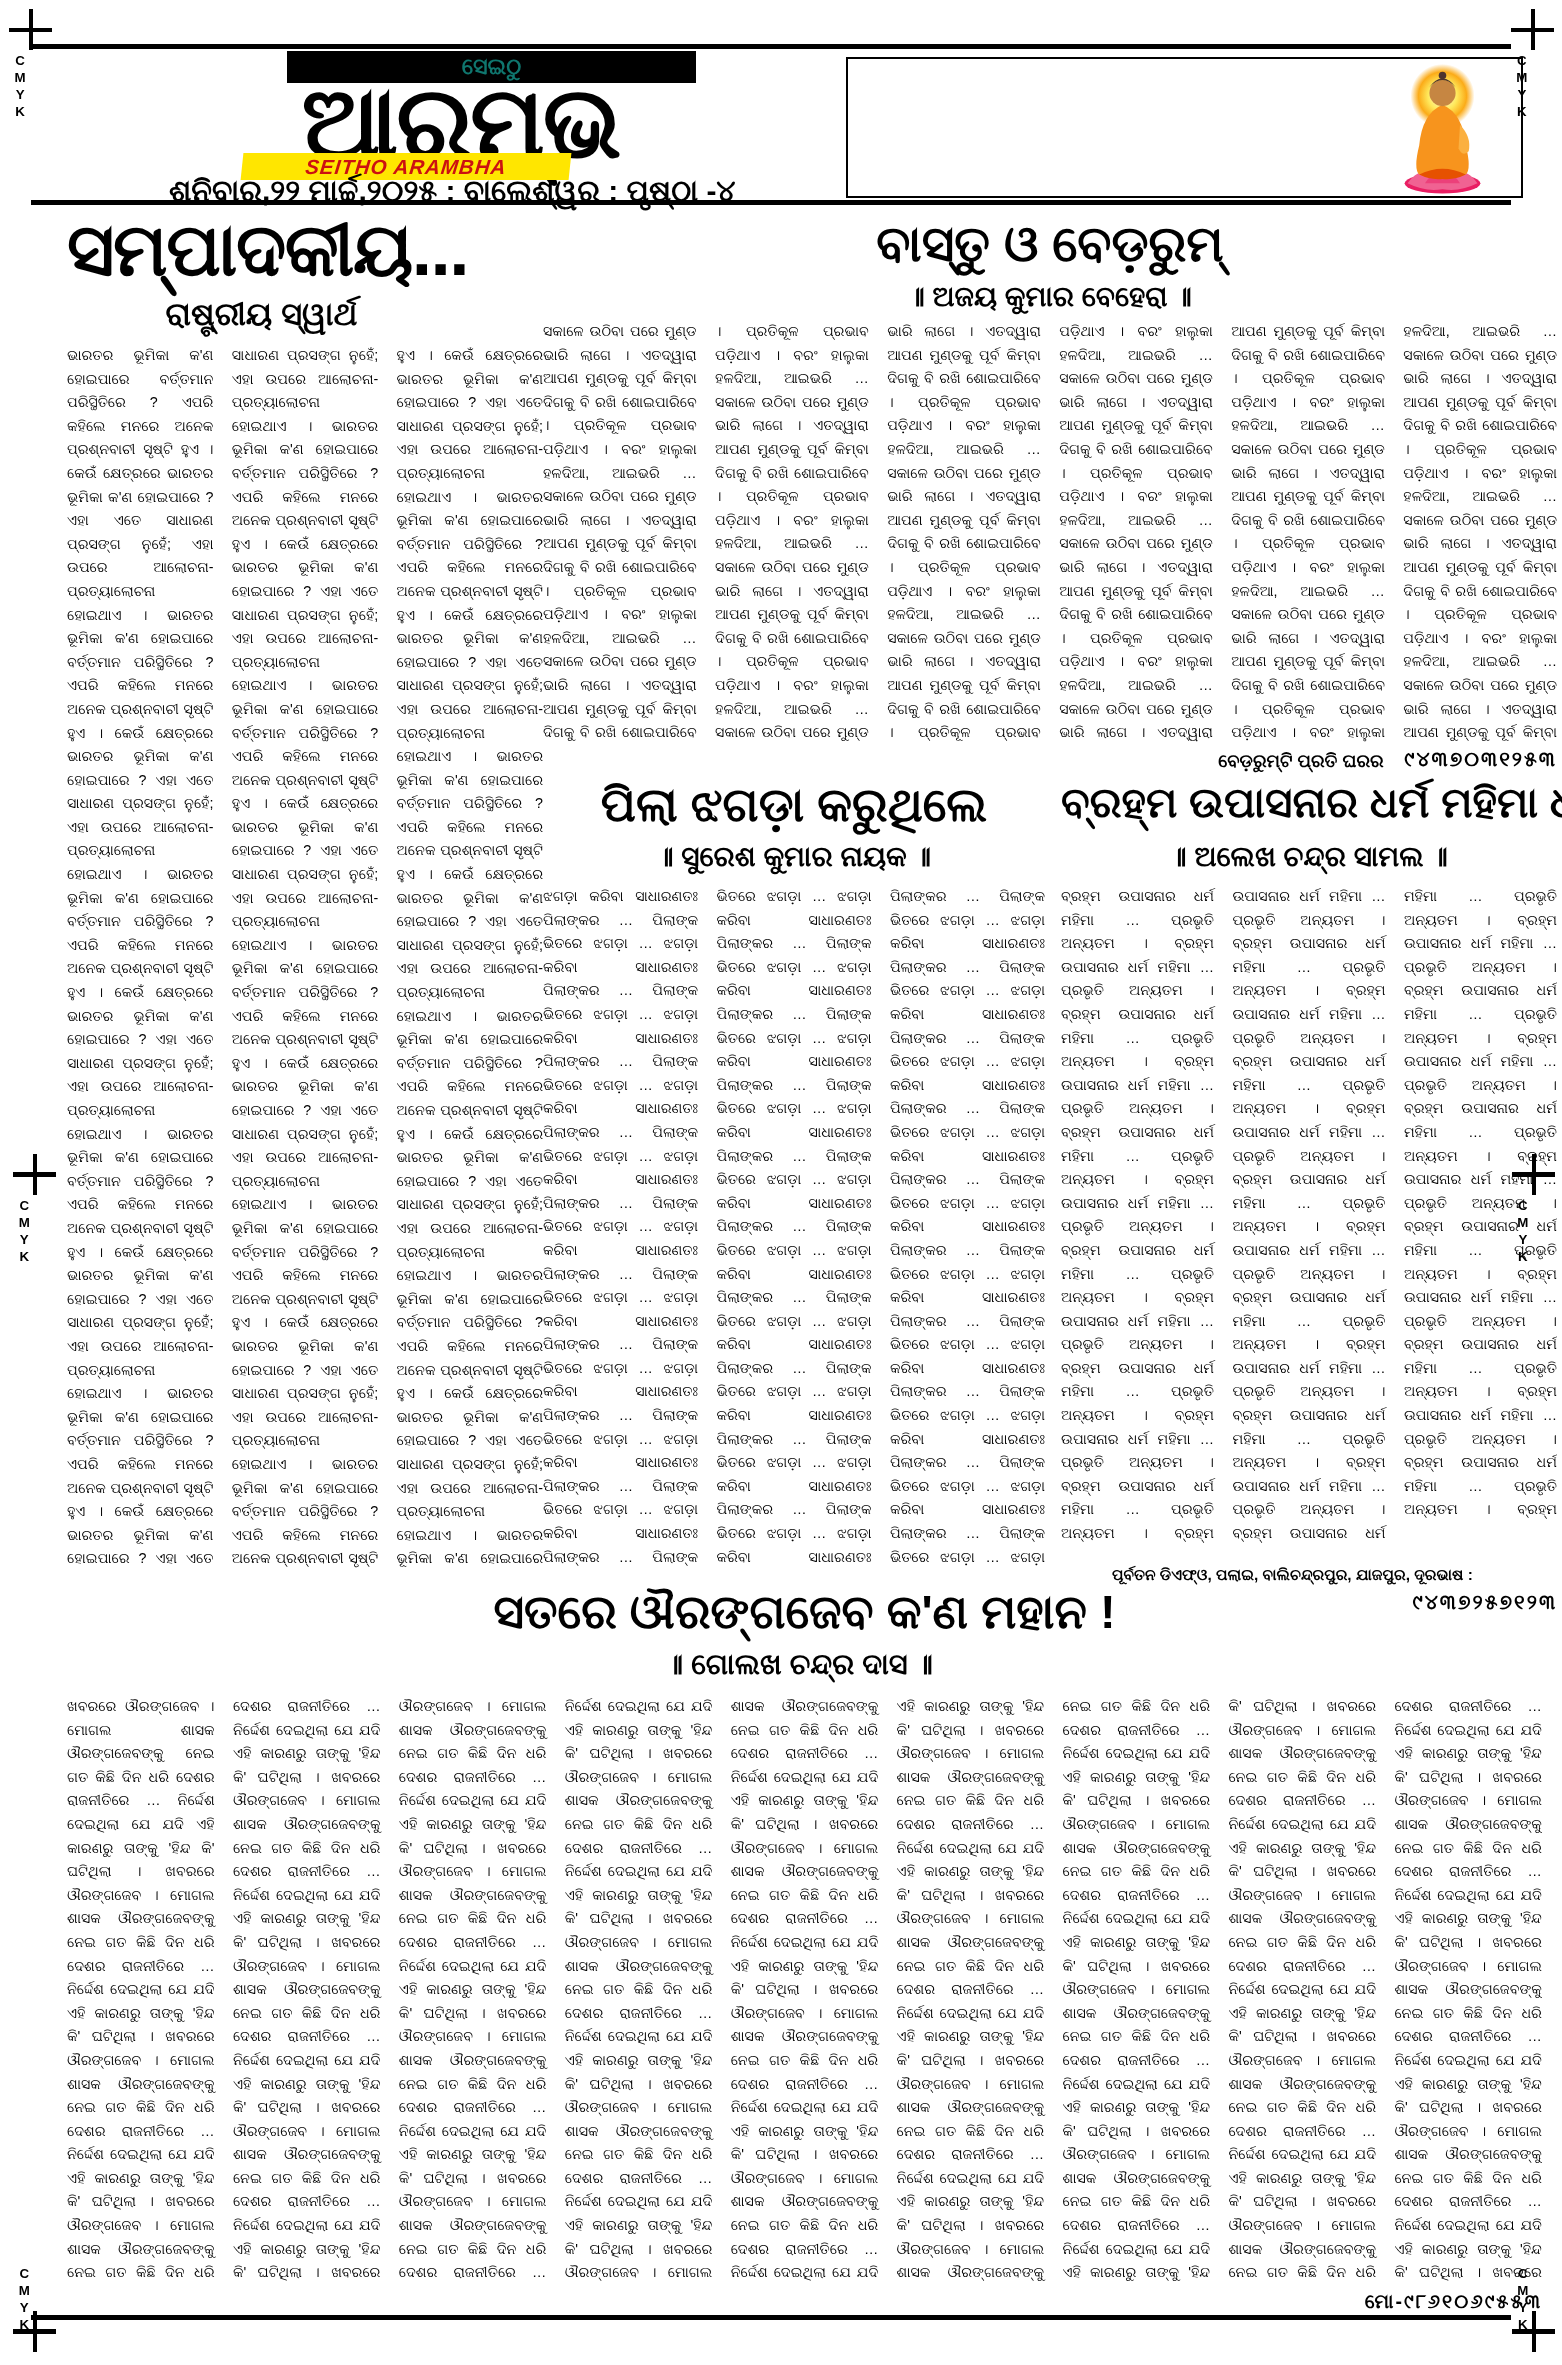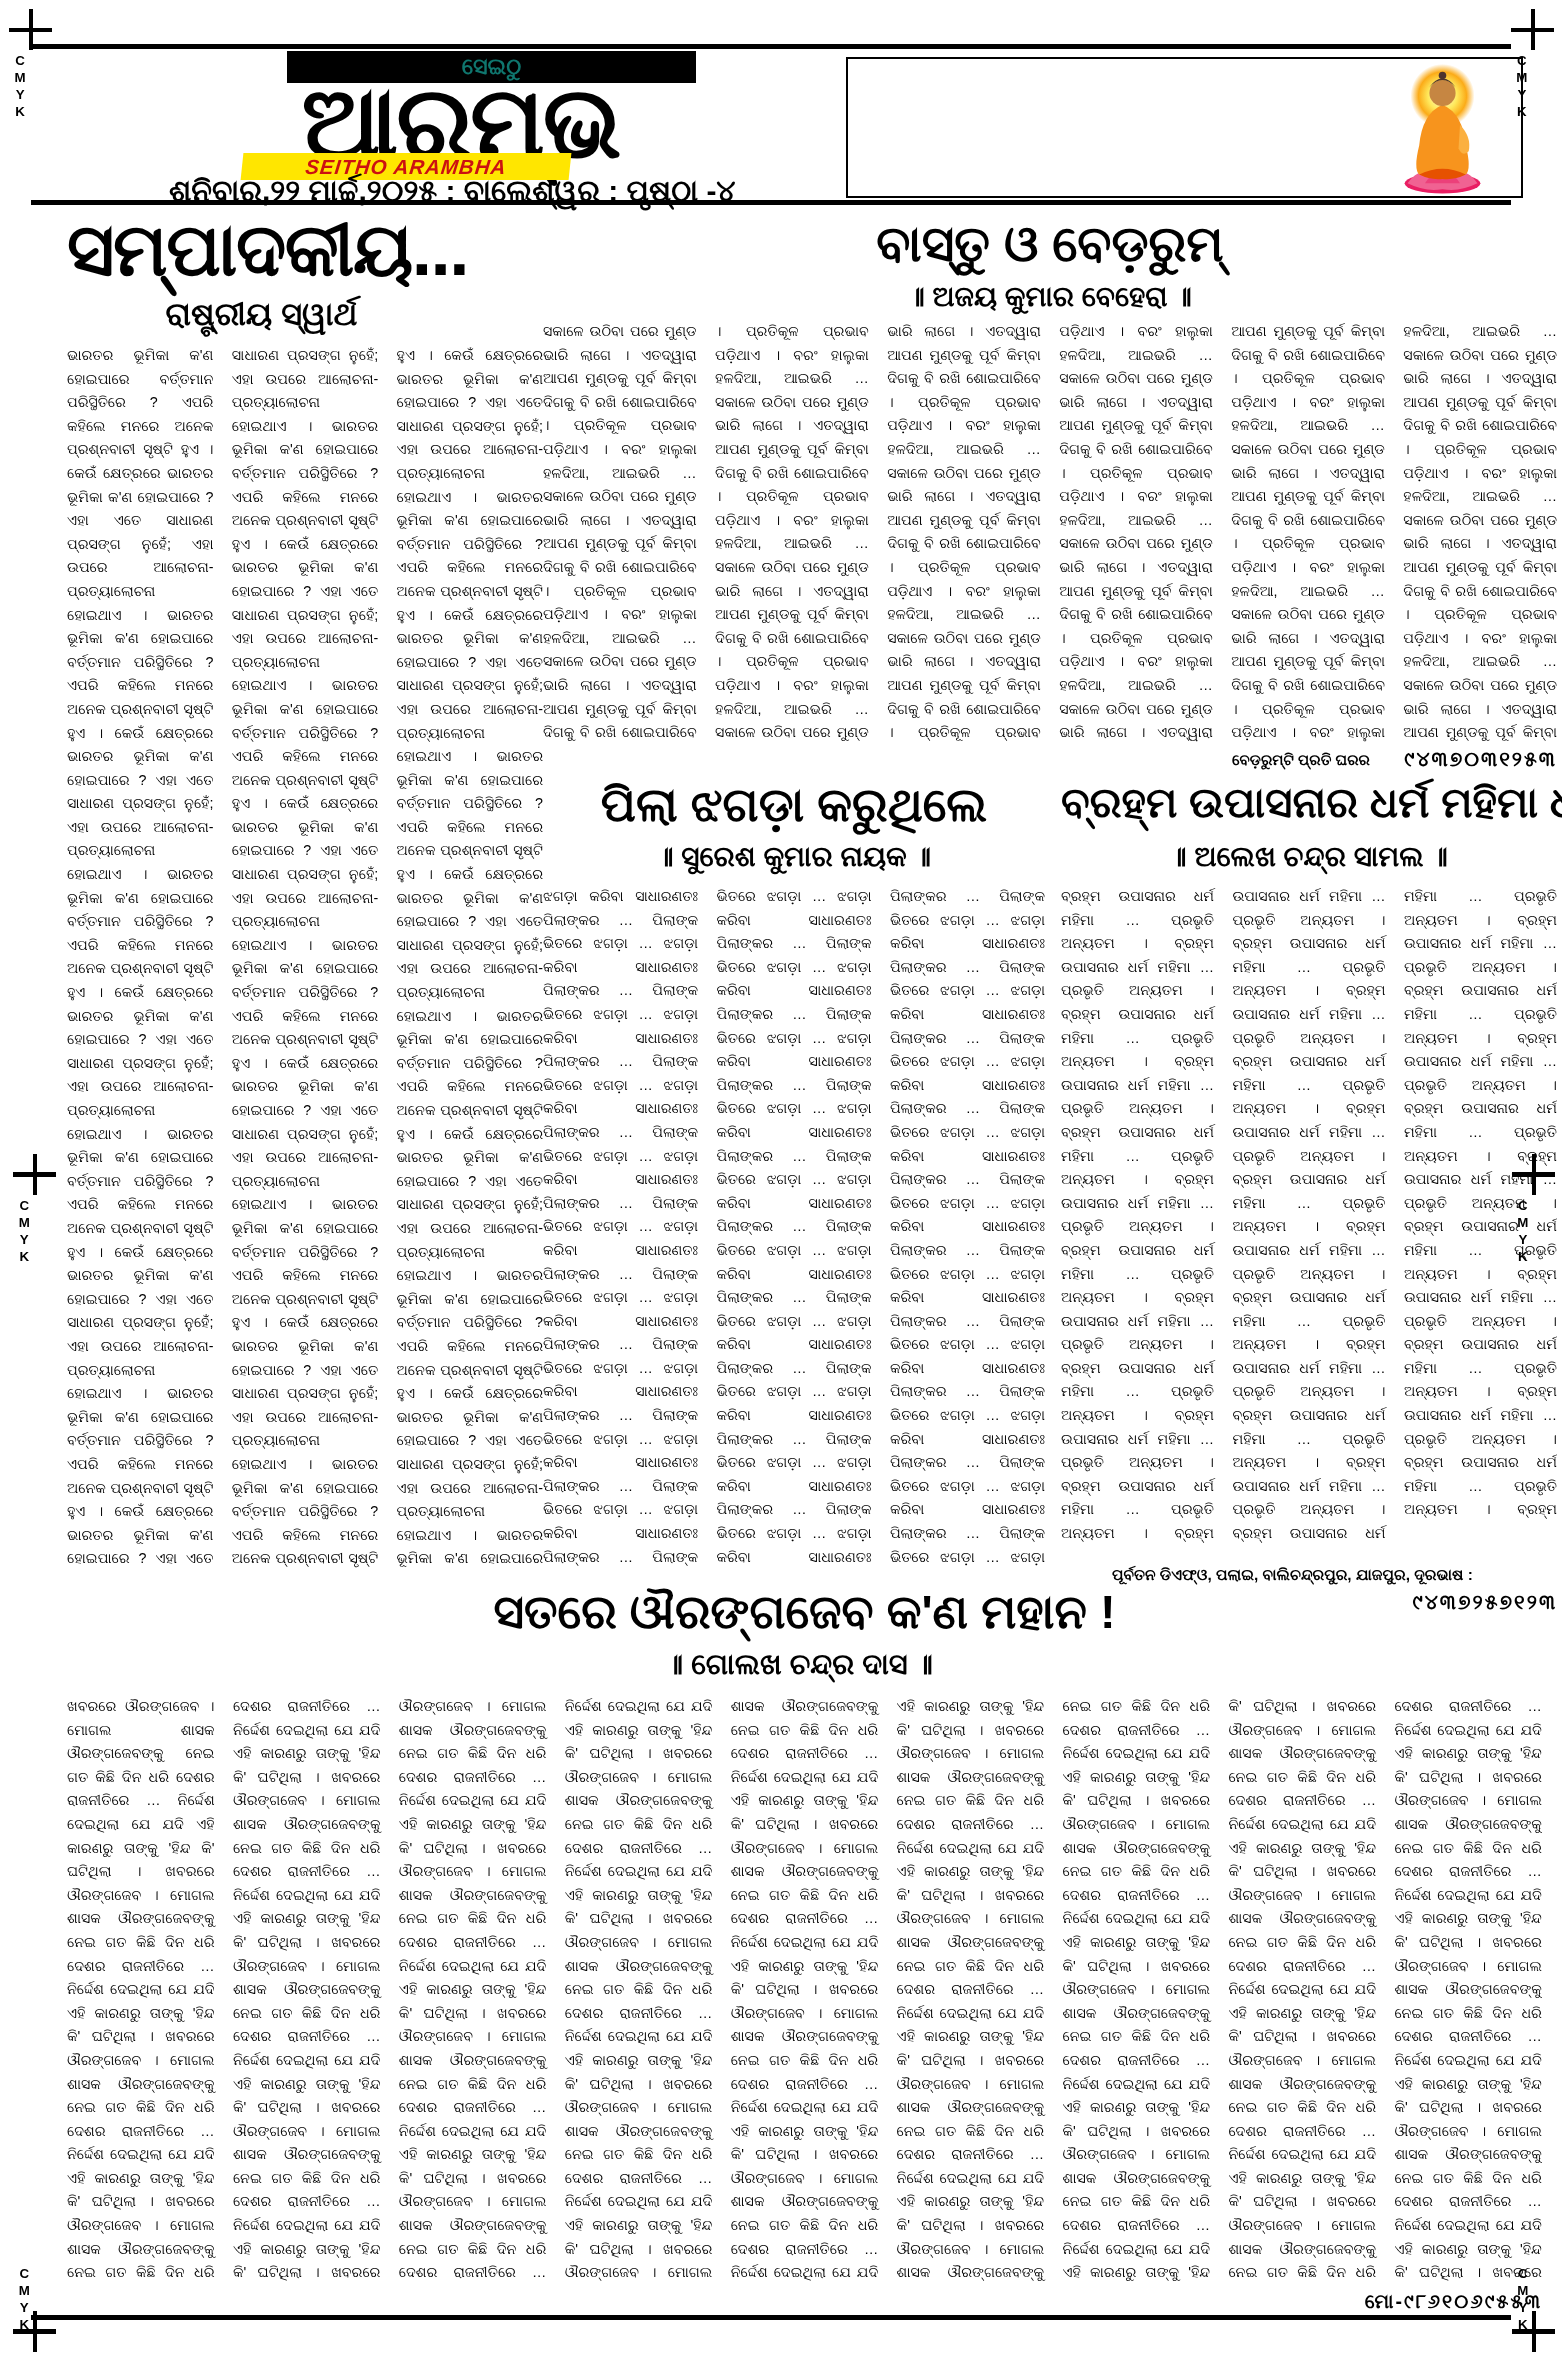--- a/index.html
+++ b/index.html
@@ -49,21 +49,21 @@
   .headline{position:absolute;font-weight:bold;text-align:center;white-space:nowrap;}
   .byline{position:absolute;font-weight:bold;text-align:center;white-space:nowrap;}
   
   .bodytext{
     position:absolute;font-size:14.3px;line-height:23.6px;text-align:justify;
     column-gap:18.4px;overflow:hidden;column-fill:auto;word-break:break-word;
   }
   .cols3{column-count:3;}
   .cols6{column-count:6;}
   .cols9{column-count:9;}
-  .closing-line{position:absolute;font-size:15px;font-weight:bold;white-space:nowrap;}
+  .closing-line{position:absolute;font-size:18px;font-weight:bold;white-space:nowrap;}
   .phone{position:absolute;font-size:20.5px;font-weight:bold;letter-spacing:2px;white-space:nowrap;}
   .signature{position:absolute;font-size:15.4px;font-weight:bold;white-space:nowrap;}
   
   .cropmark{position:absolute;width:46px;height:87px;}
   .cropmark .cross-h{position:absolute;left:0;top:18.4px;width:43px;height:4.6px;background:#000;}
   .cropmark .cross-v{position:absolute;left:19.5px;top:0;width:4.6px;height:41px;background:#000;}
   .cropmark .cmyk{
     position:absolute;left:3.1px;top:44px;
     writing-mode:vertical-rl;text-orientation:upright;
     font-size:13.3px;line-height:14.3px;letter-spacing:2px;font-weight:bold;

